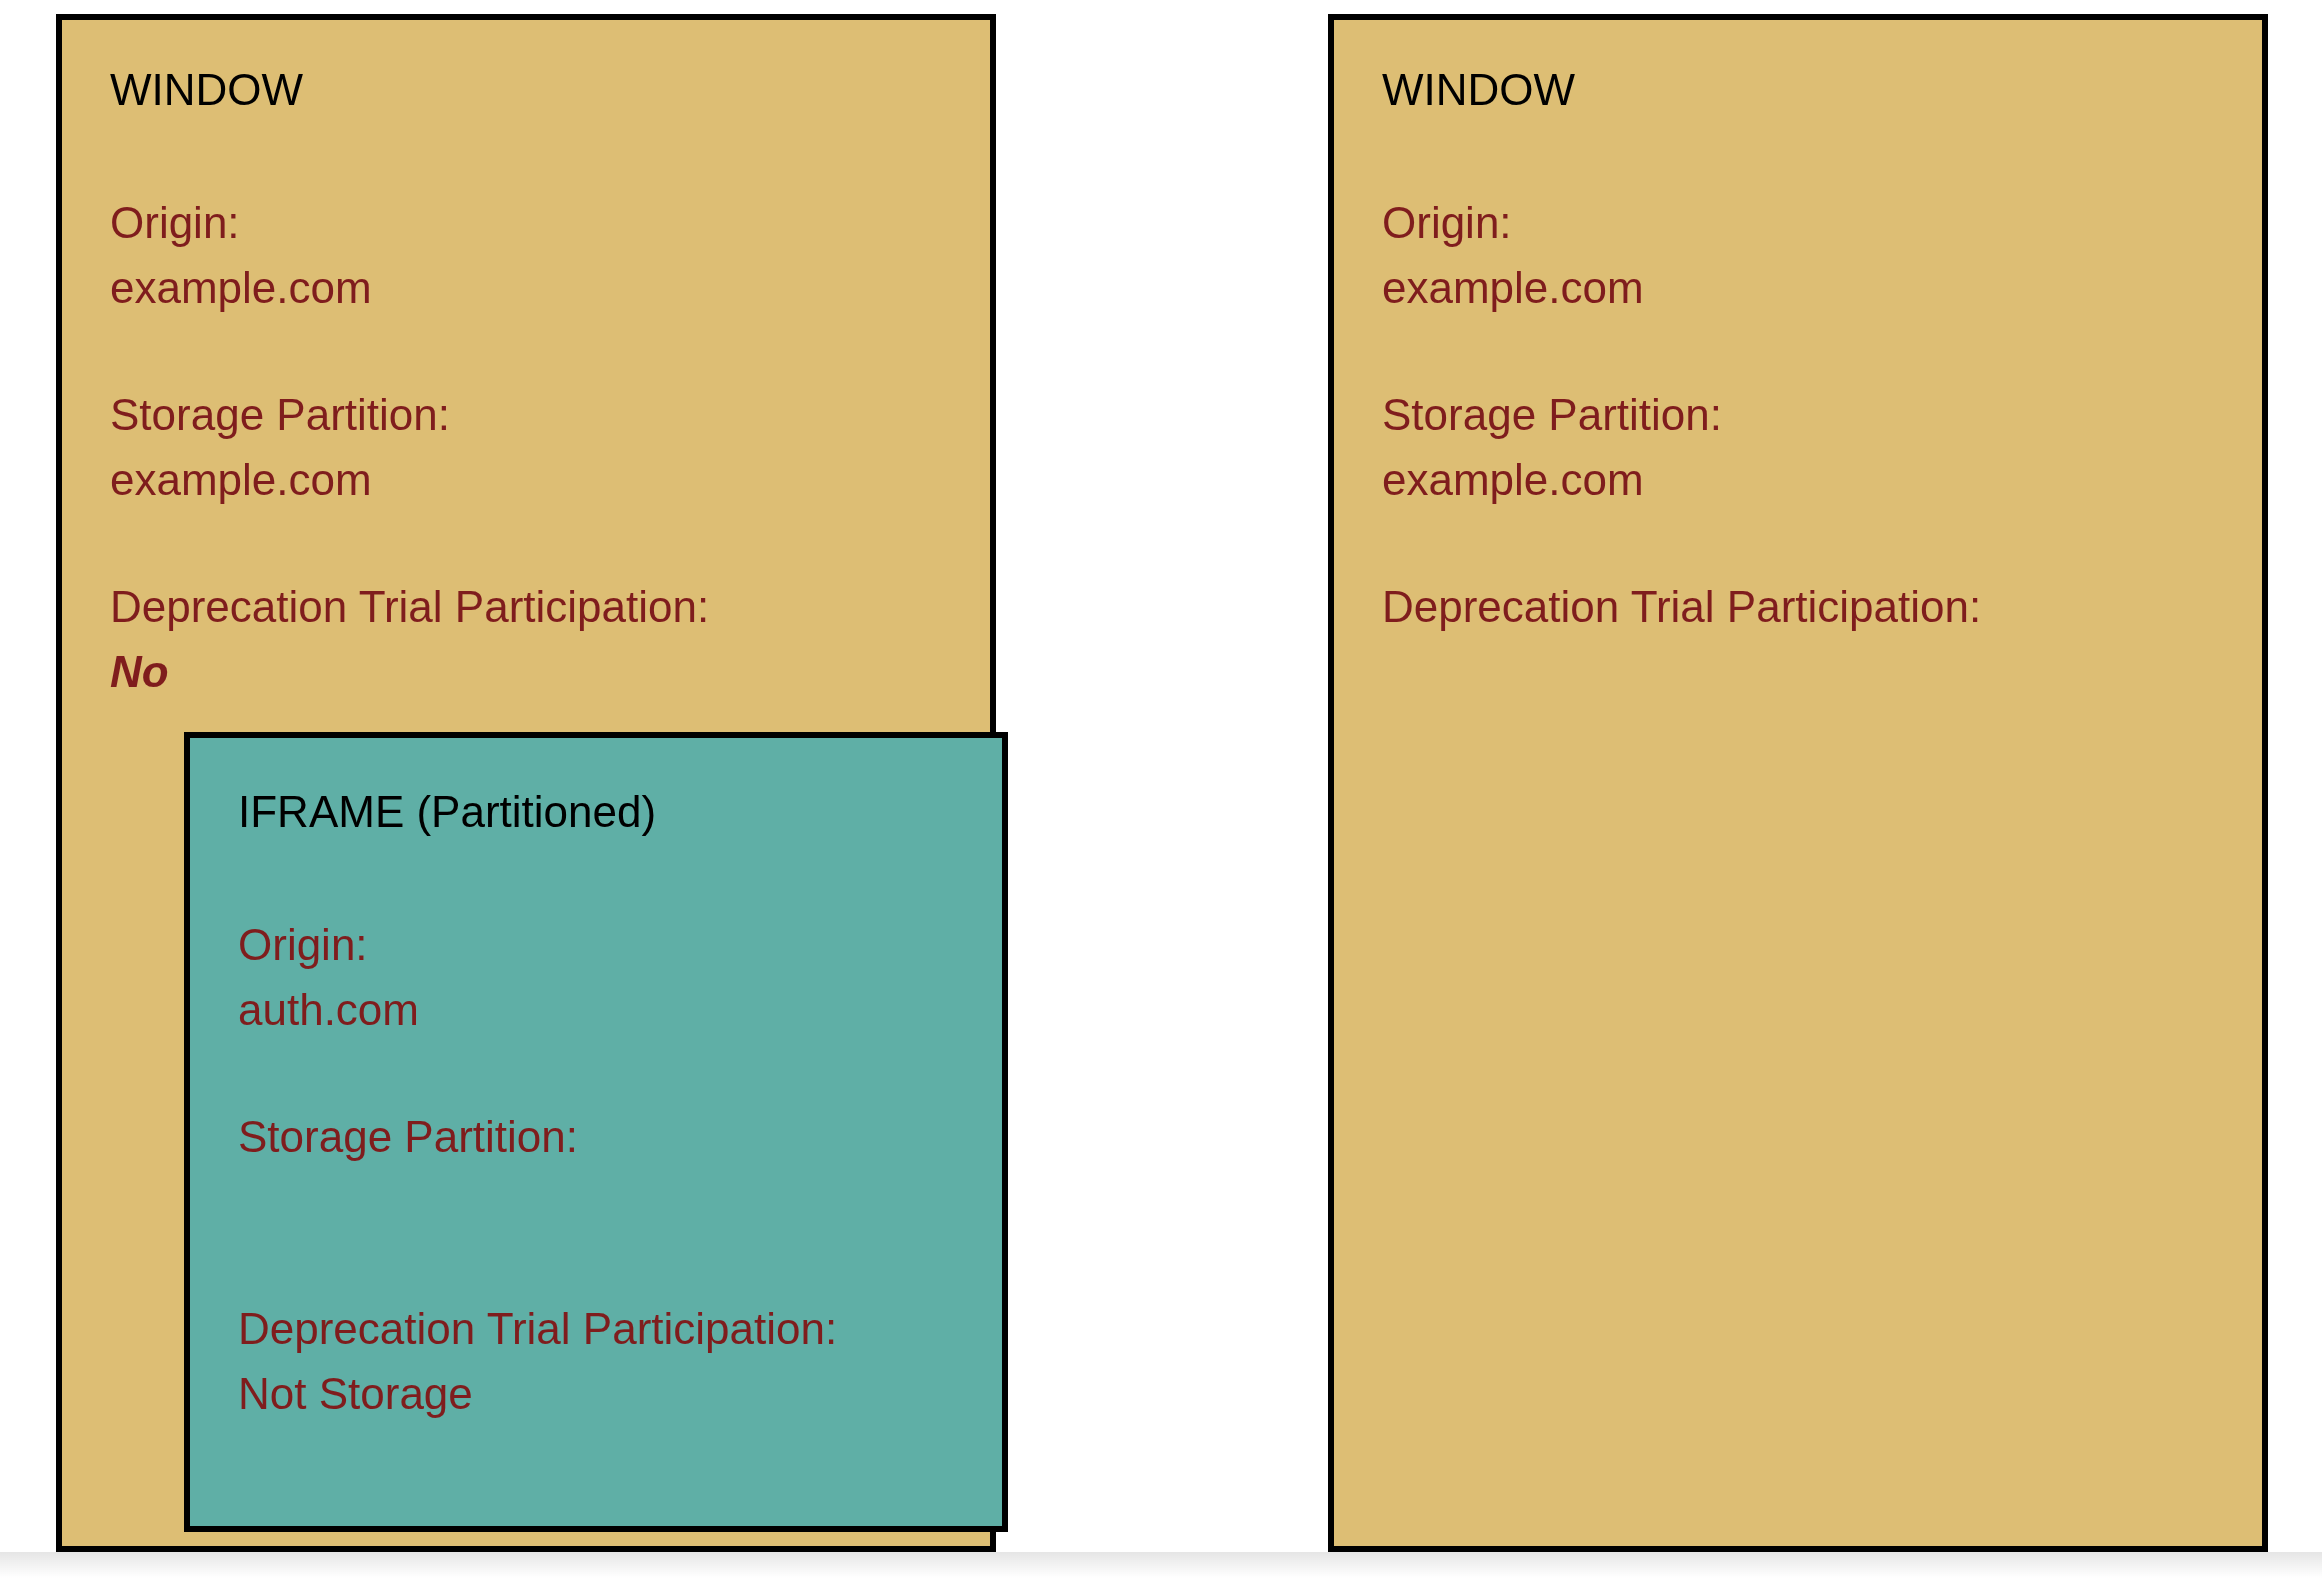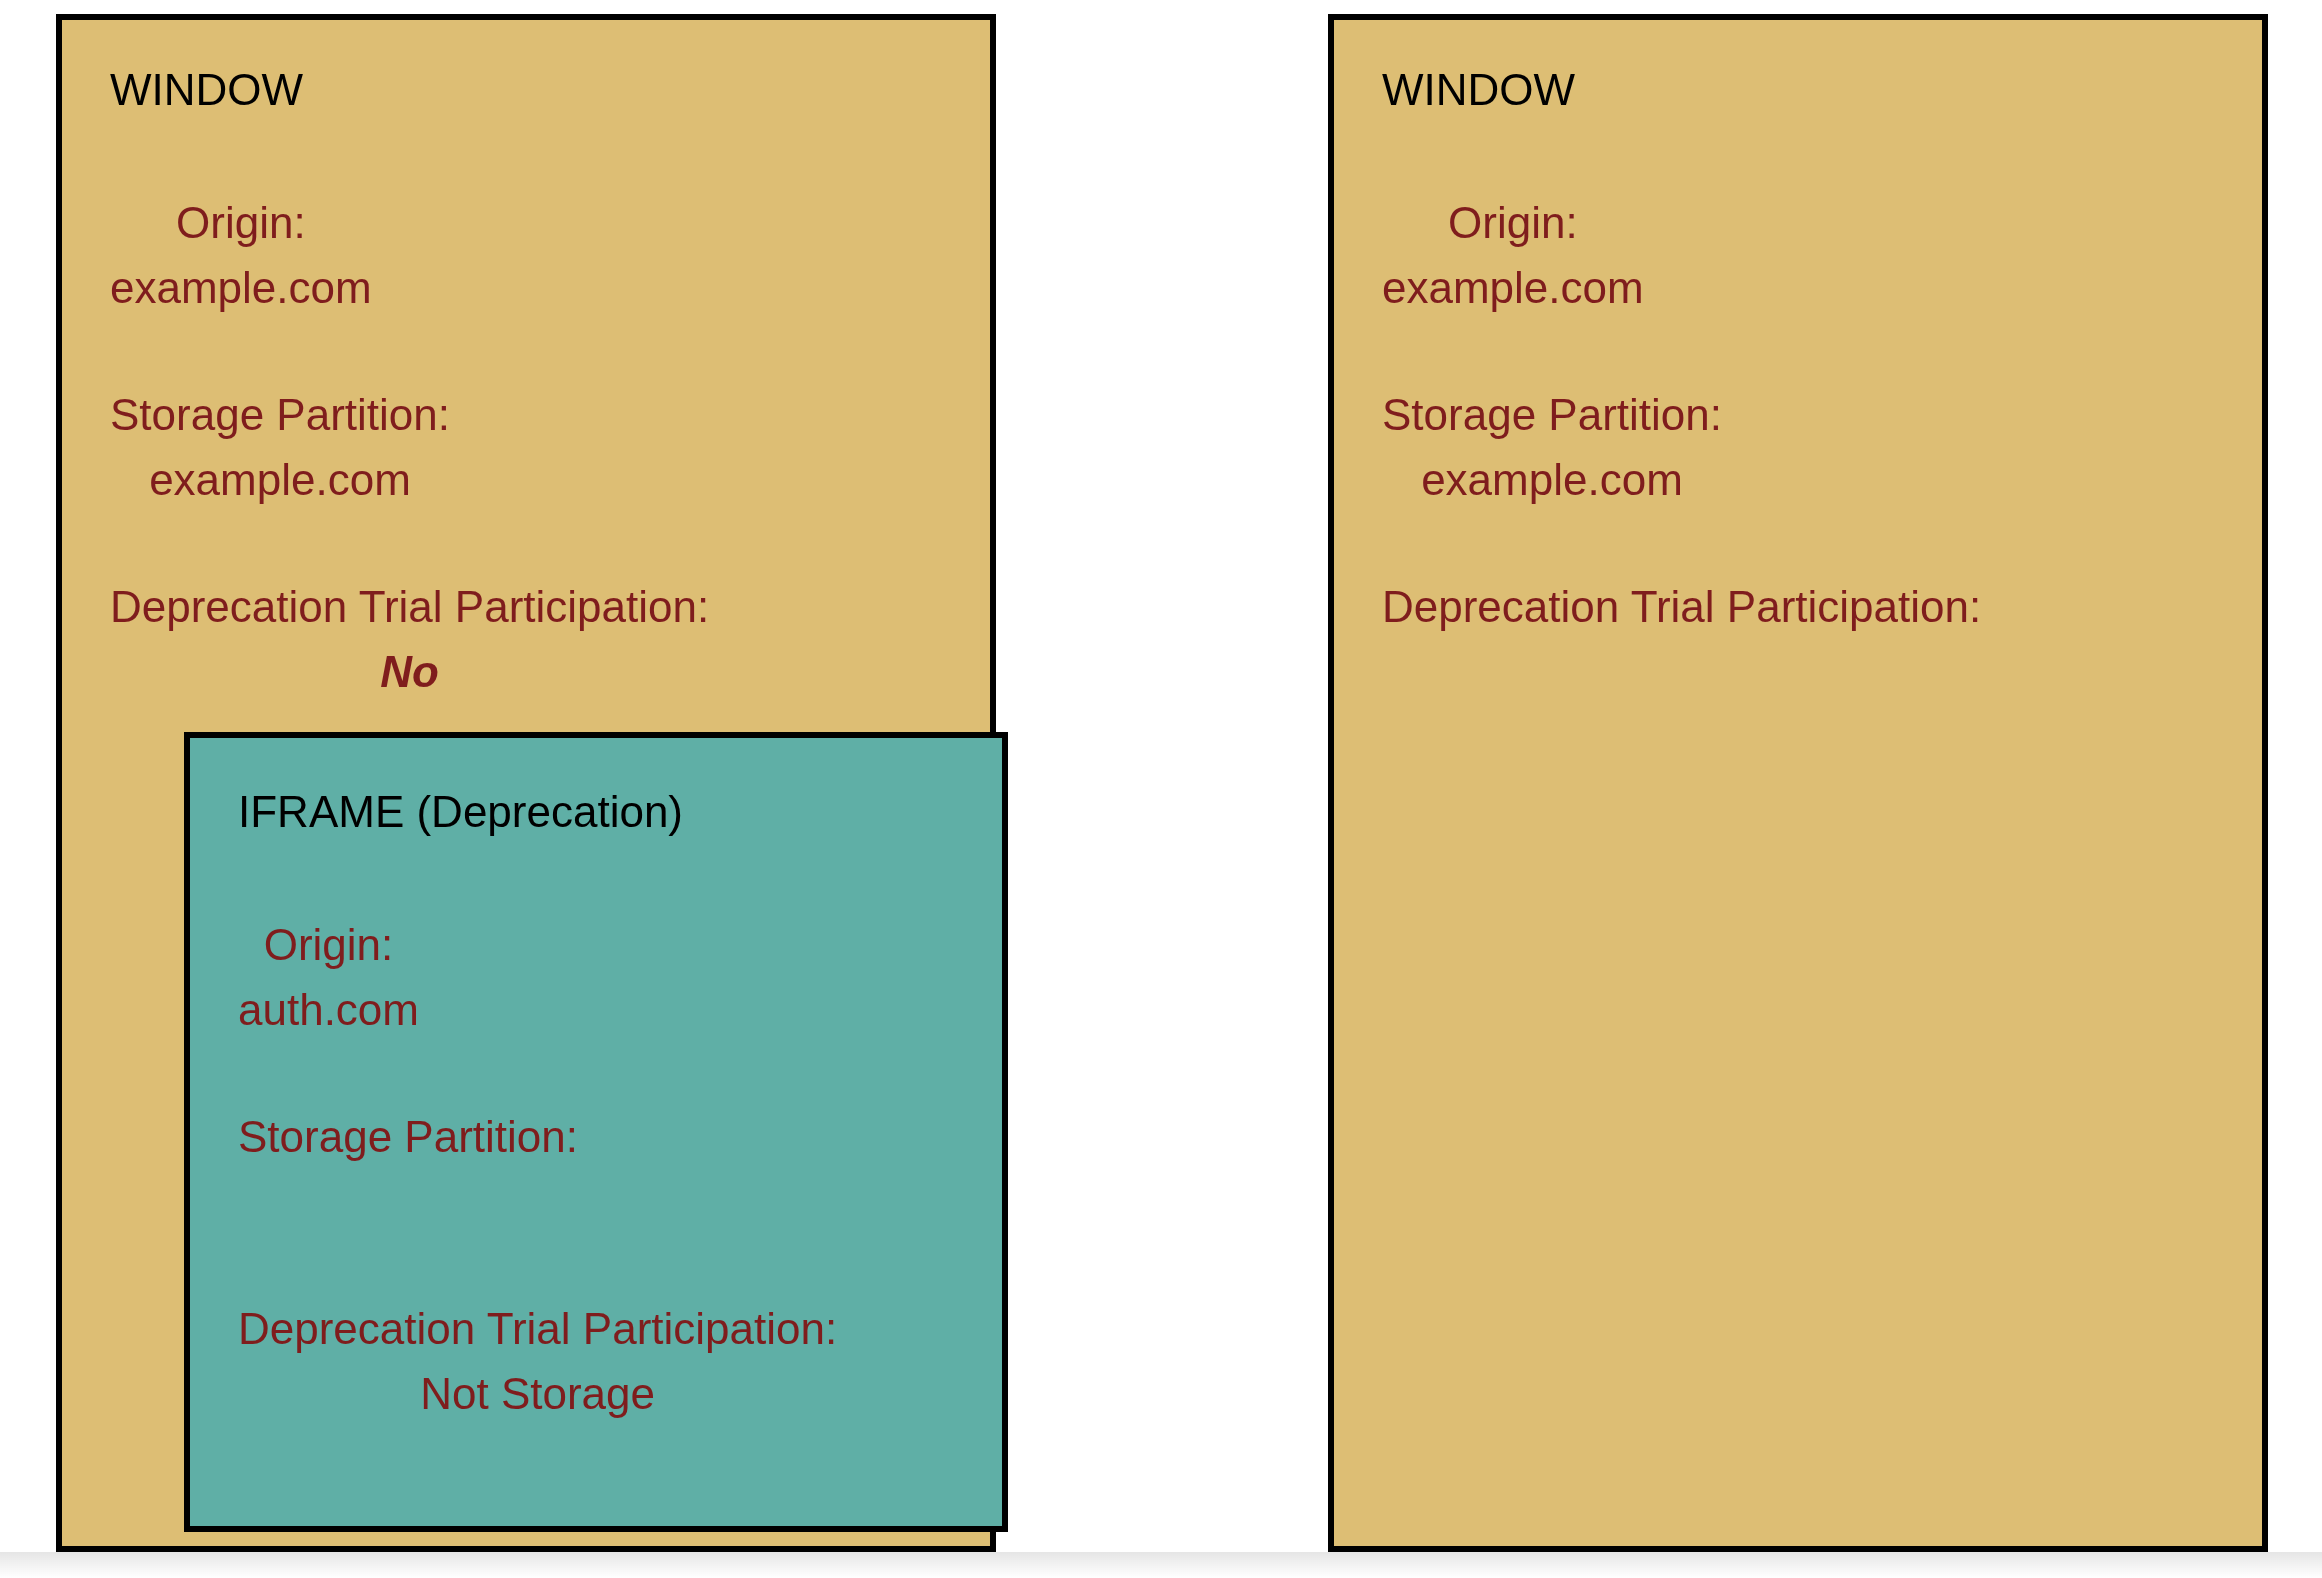--- a/index.html
+++ b/index.html
@@ -15,21 +15,20 @@
     overflow: hidden;
   }
 
   #stage {
     position: absolute;
     left: 0;
     top: 0;
     width: 2322px;
     height: 1219px;
     background: #ffffff;
-    text-align: center;
   }
 
   
   .page-shadow {
     position: absolute;
     left: 0;
     top: 1552px;
     width: 2322px;
     height: 26px;
     background: linear-gradient(to bottom, rgba(0,0,0,0.10), rgba(0,0,0,0.0));
@@ -109,21 +108,21 @@
       <span class="value">example.com</span>
     </div>
 
     <div class="field w-trial">
       <span class="label">Deprecation Trial Participation:</span>
       <span class="value bold">No</span>
     </div>
 
     <div class="iframe-box left">
 
-      <div class="box-title">IFRAME (Deprecation)</div>
+      <div class="box-title">IFRAME (Partitioned)</div>
 
       <div class="field f-origin">
         <span class="label">Origin:</span>
         <span class="value">auth.com</span>
       </div>
 
       <div class="field f-storage">
         <span class="label">Storage Partition:</span>
       </div>
 

